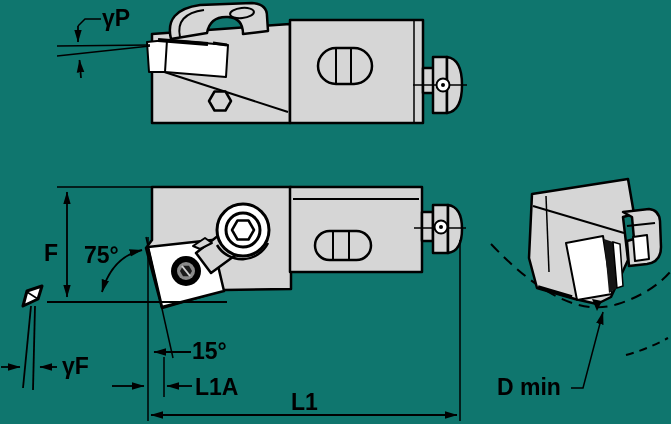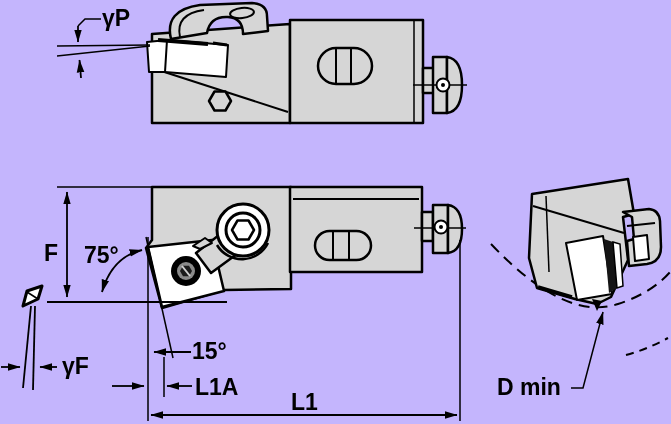--- a/index.html
+++ b/index.html
@@ -1,16 +1,16 @@
 <!DOCTYPE html>
 <html><head>
 <meta charset="utf-8">
 <style>
   html,body{margin:0;padding:0;background:#ffffff;}
-  .stage{position:relative;width:671px;height:424px;background:#c4b5fd;overflow:hidden;}
+  .stage{position:relative;width:671px;height:424px;background:#0f766e;overflow:hidden;}
   .o25{stroke:#000;stroke-width:2.5;stroke-linejoin:round;}
   .o2{stroke:#000;stroke-width:2;stroke-linejoin:round;}
   .thin{stroke:#000;stroke-width:1.5;fill:none;}
   .dim{stroke:#000;stroke-width:1.8;fill:none;}
   .ext{stroke:#000;stroke-width:1.5;fill:none;}
   .base{stroke:#000;stroke-width:2;fill:none;}
   .dash{stroke:#000;stroke-width:2;fill:none;stroke-dasharray:11 7;}
   .dash2{stroke:#000;stroke-width:2;fill:none;stroke-dasharray:8 6;}
   .lbl{font:bold 23px "Liberation Sans", sans-serif;fill:#000;}
 </style>

